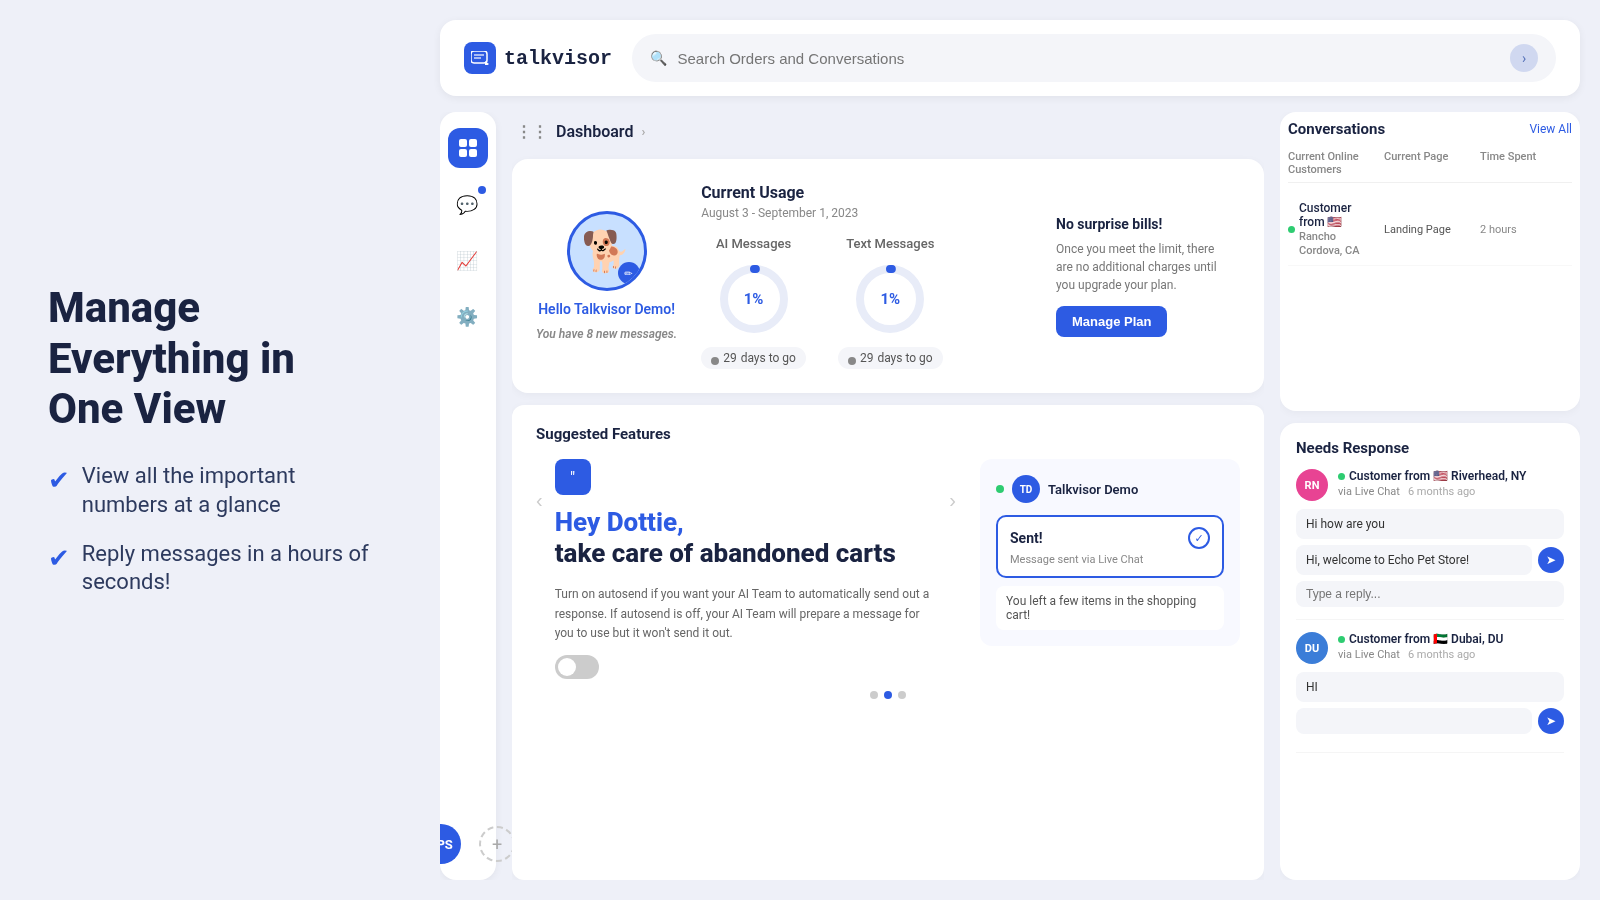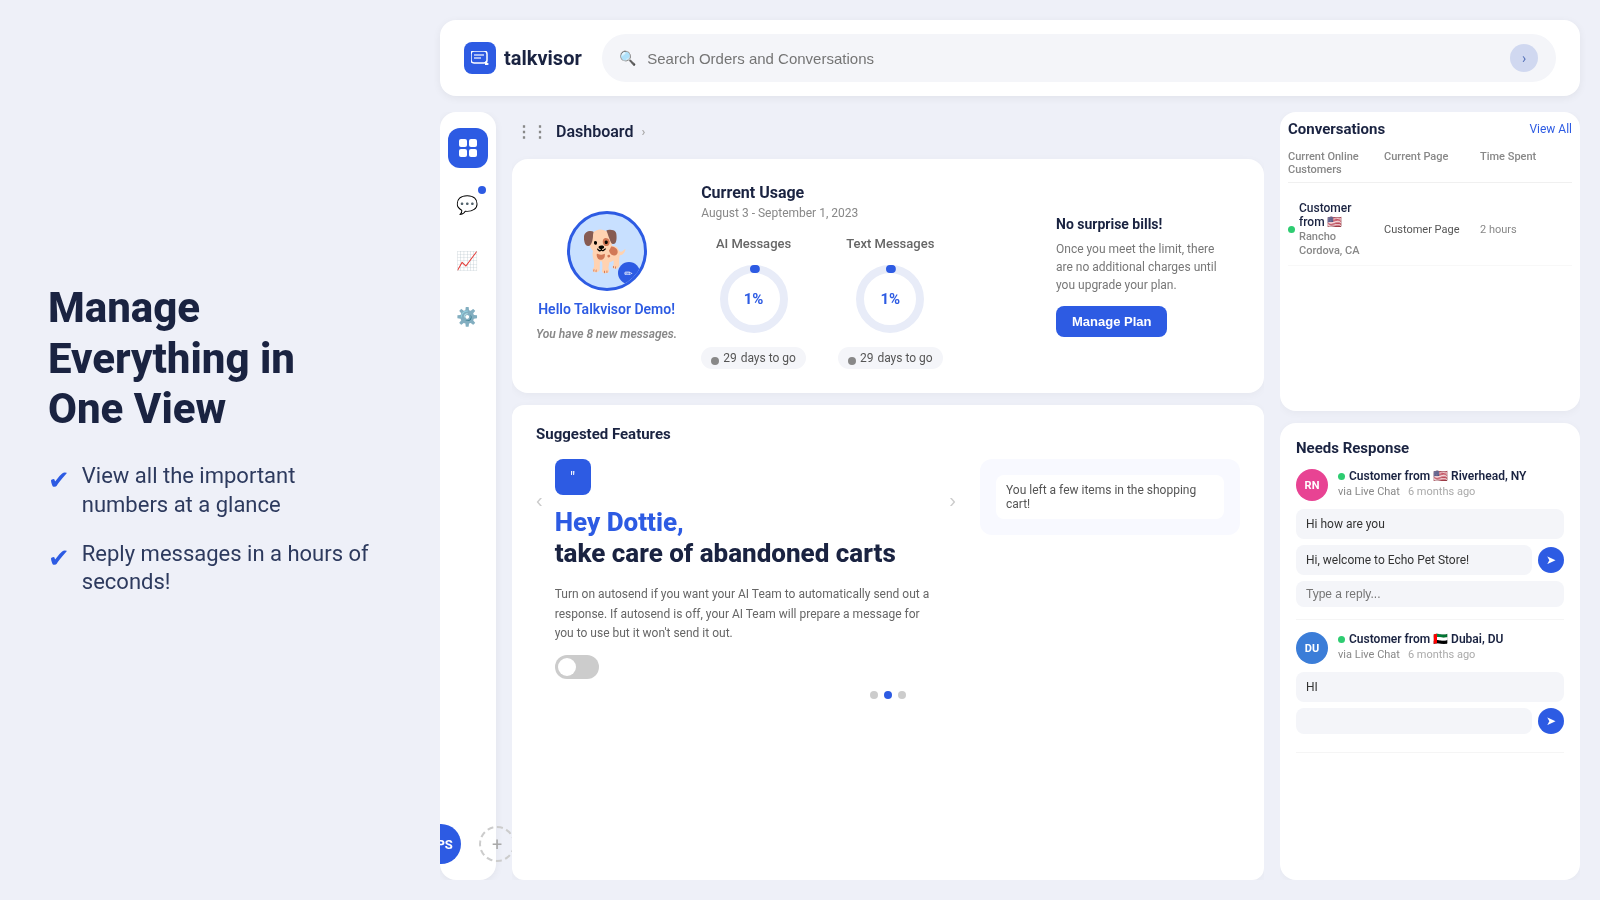--- a/index.html
+++ b/index.html
@@ -68,20 +68,21 @@
       margin-bottom: 16px;
       box-shadow: 0 2px 8px rgba(0,0,0,0.06);
     }
     .logo {
       display: flex;
       align-items: center;
       gap: 8px;
       font-size: 20px;
       font-weight: 700;
       color: #1a2341;
+      font-family: Liberation Mono, monospace;
     }
     .logo-icon {
       width: 32px;
       height: 32px;
       background: #2d5be3;
       border-radius: 8px;
       display: flex;
       align-items: center;
       justify-content: center;
       color: white;
@@ -863,20 +864,32 @@
                 <div class="toggle-row">
                   <div class="toggle"></div>
                 </div>
               </div>
               <button style="background:none;border:none;font-size:20px;color:#ccc;cursor:pointer;padding-top:30px;">›</button>
             </div>
           </div>
 
           <div class="feature-right">
             <div class="chat-preview">
+              <div class="chat-header">
+                <div class="online-dot"></div>
+                <div class="chat-user-badge">TD</div>
+                <span class="chat-user-name">Talkvisor Demo</span>
+              </div>
+              <div class="sent-box">
+                <div class="sent-header">
+                  <span class="sent-label">Sent!</span>
+                  <div class="check-circle">✓</div>
+                </div>
+                <div class="sent-sub">Message sent via Live Chat</div>
+              </div>
               <div class="cart-msg">You left a few items in the shopping cart!</div>
             </div>
           </div>
         </div>
         <div class="carousel-dots">
           <div class="dot"></div>
           <div class="dot active"></div>
           <div class="dot"></div>
         </div>
       </div>
@@ -893,21 +906,21 @@
         <div class="conv-columns">
           <span class="col-label">Current Online Customers</span>
           <span class="col-label">Current Page</span>
           <span class="col-label">Time Spent</span>
         </div>
         <div class="conv-row">
           <div class="conv-customer">
             <span class="online-green"></span>
             <span>Customer from 🇺🇸<br><span style="font-size:11px;color:#888;">Rancho Cordova, CA</span></span>
           </div>
-          <div class="conv-page">Customer Page</div>
+          <div class="conv-page">Landing Page</div>
           <div class="conv-time">2 hours</div>
         </div>
       </div>
 
       <div class="needs-section">
         <div class="needs-title">Needs Response</div>
 
         <div class="needs-item">
           <div class="needs-item-header">
             <div class="needs-avatar rn-avatar">RN</div>

